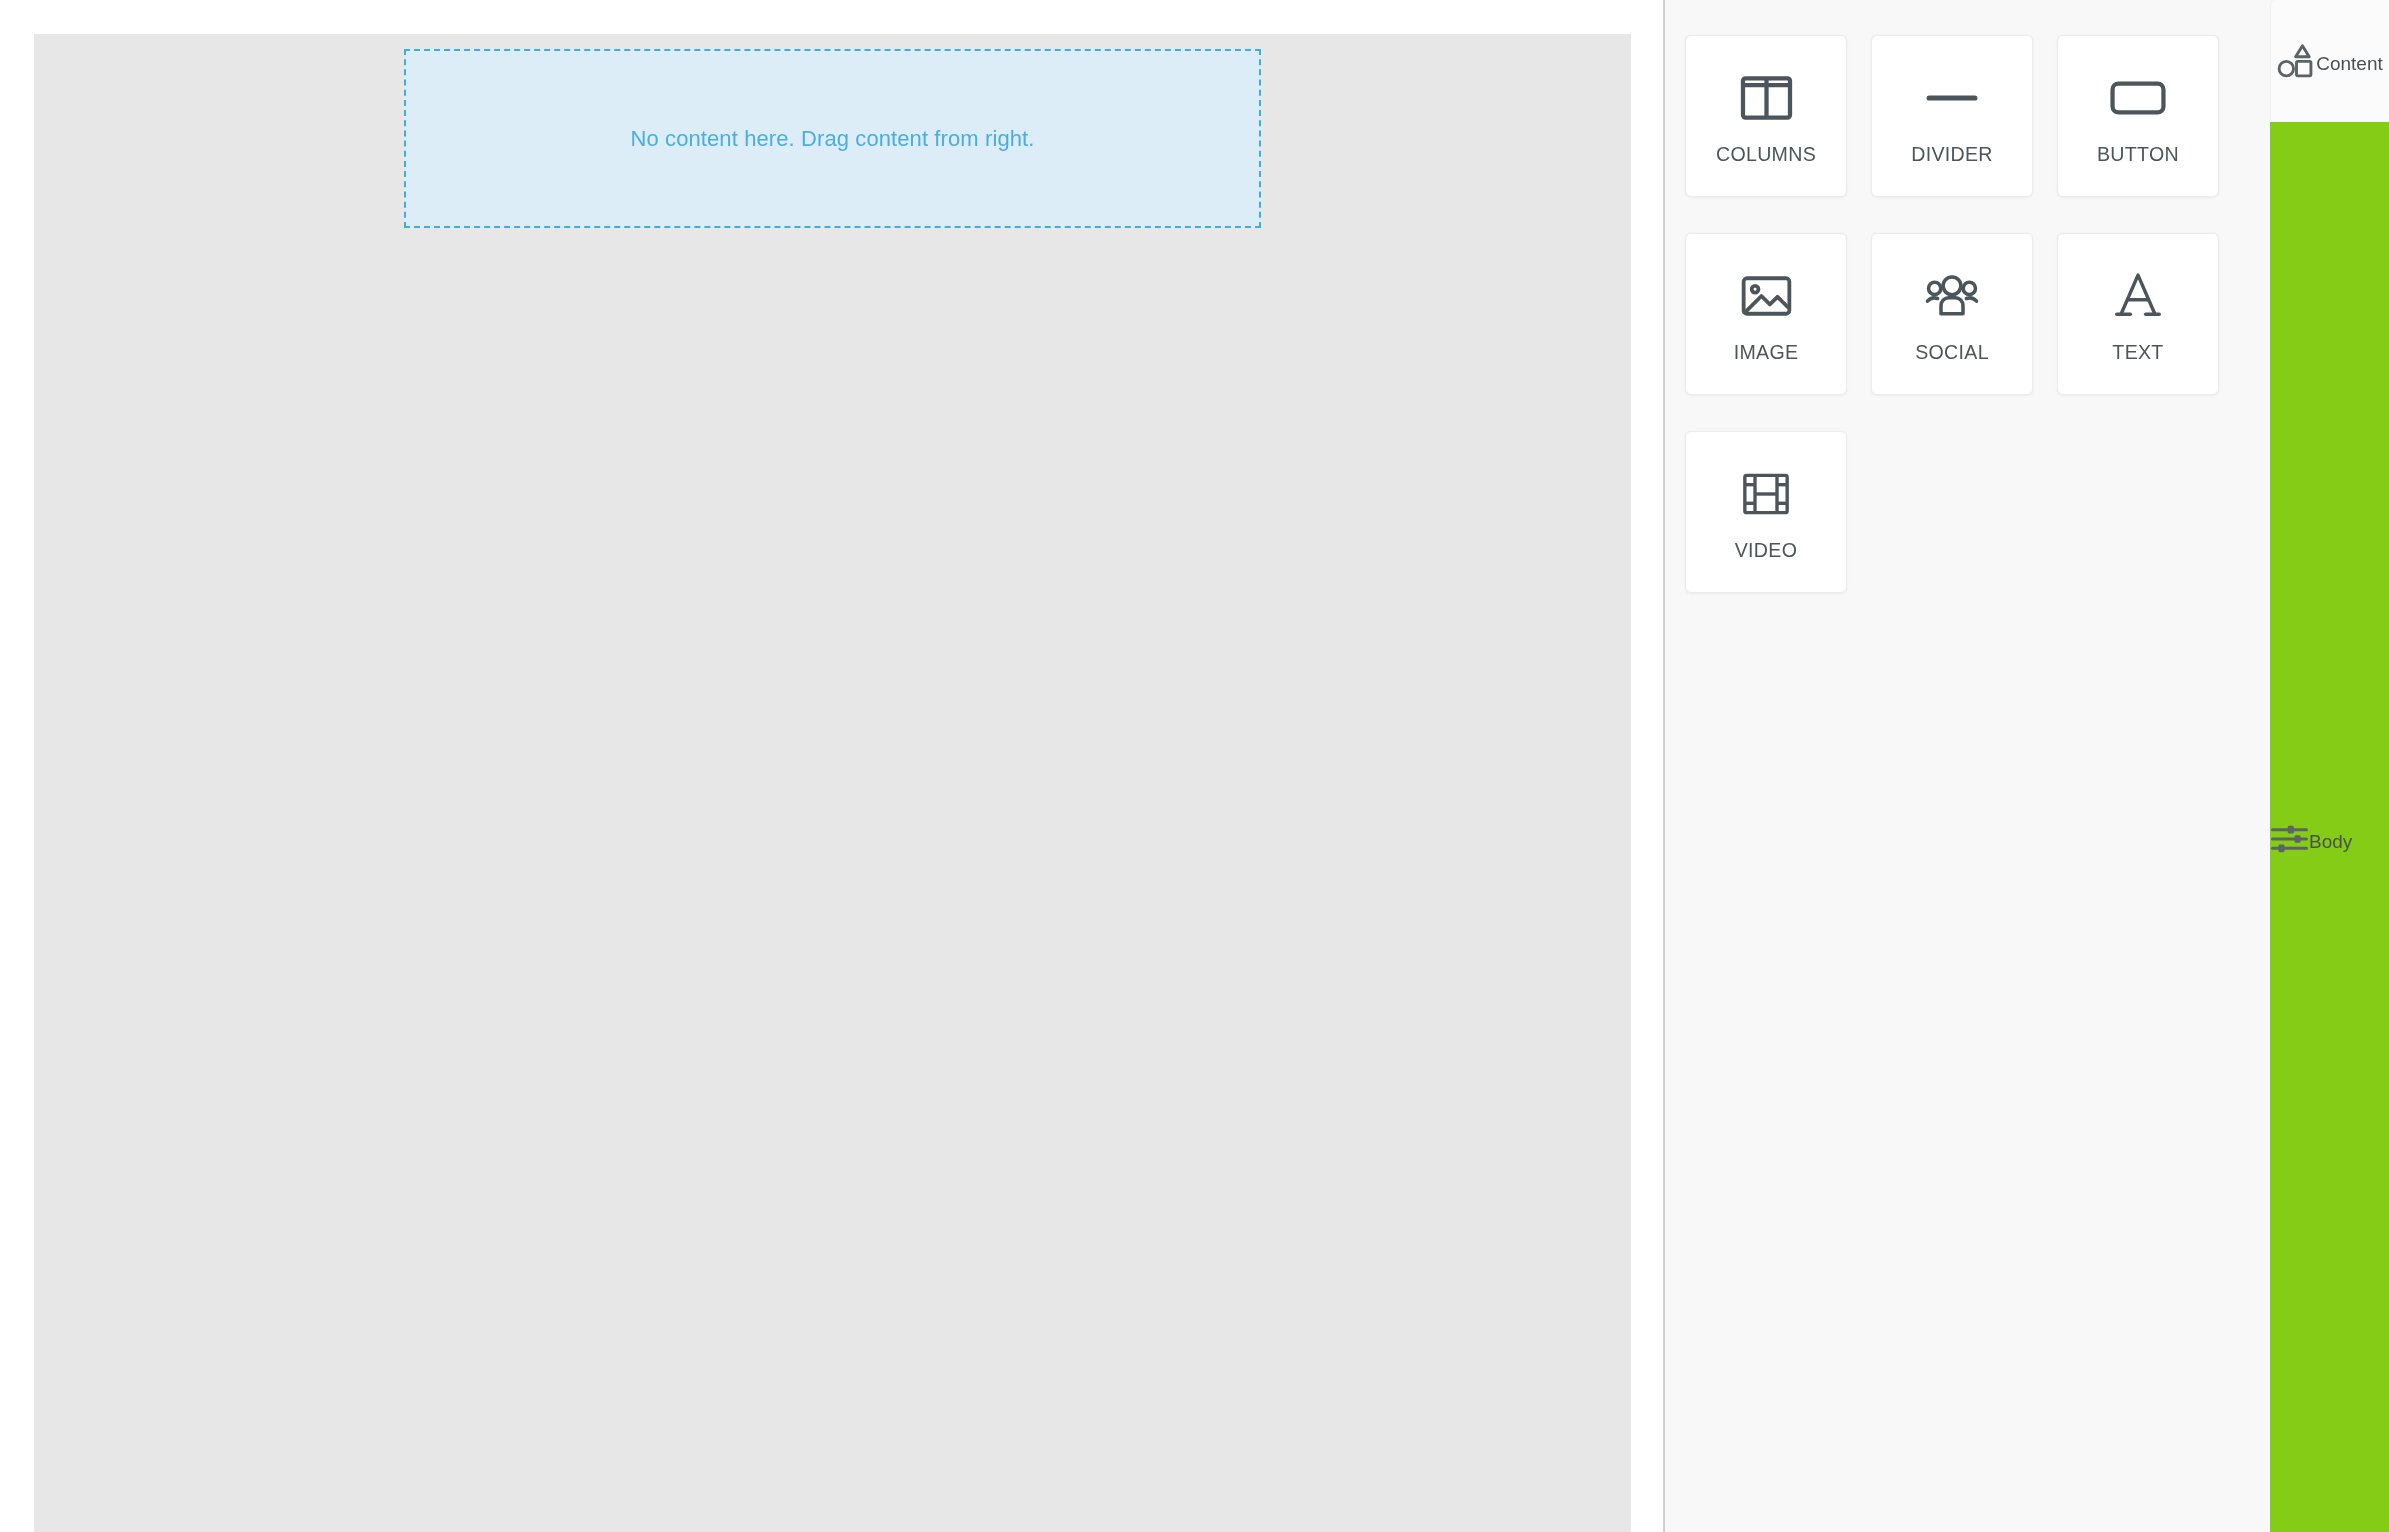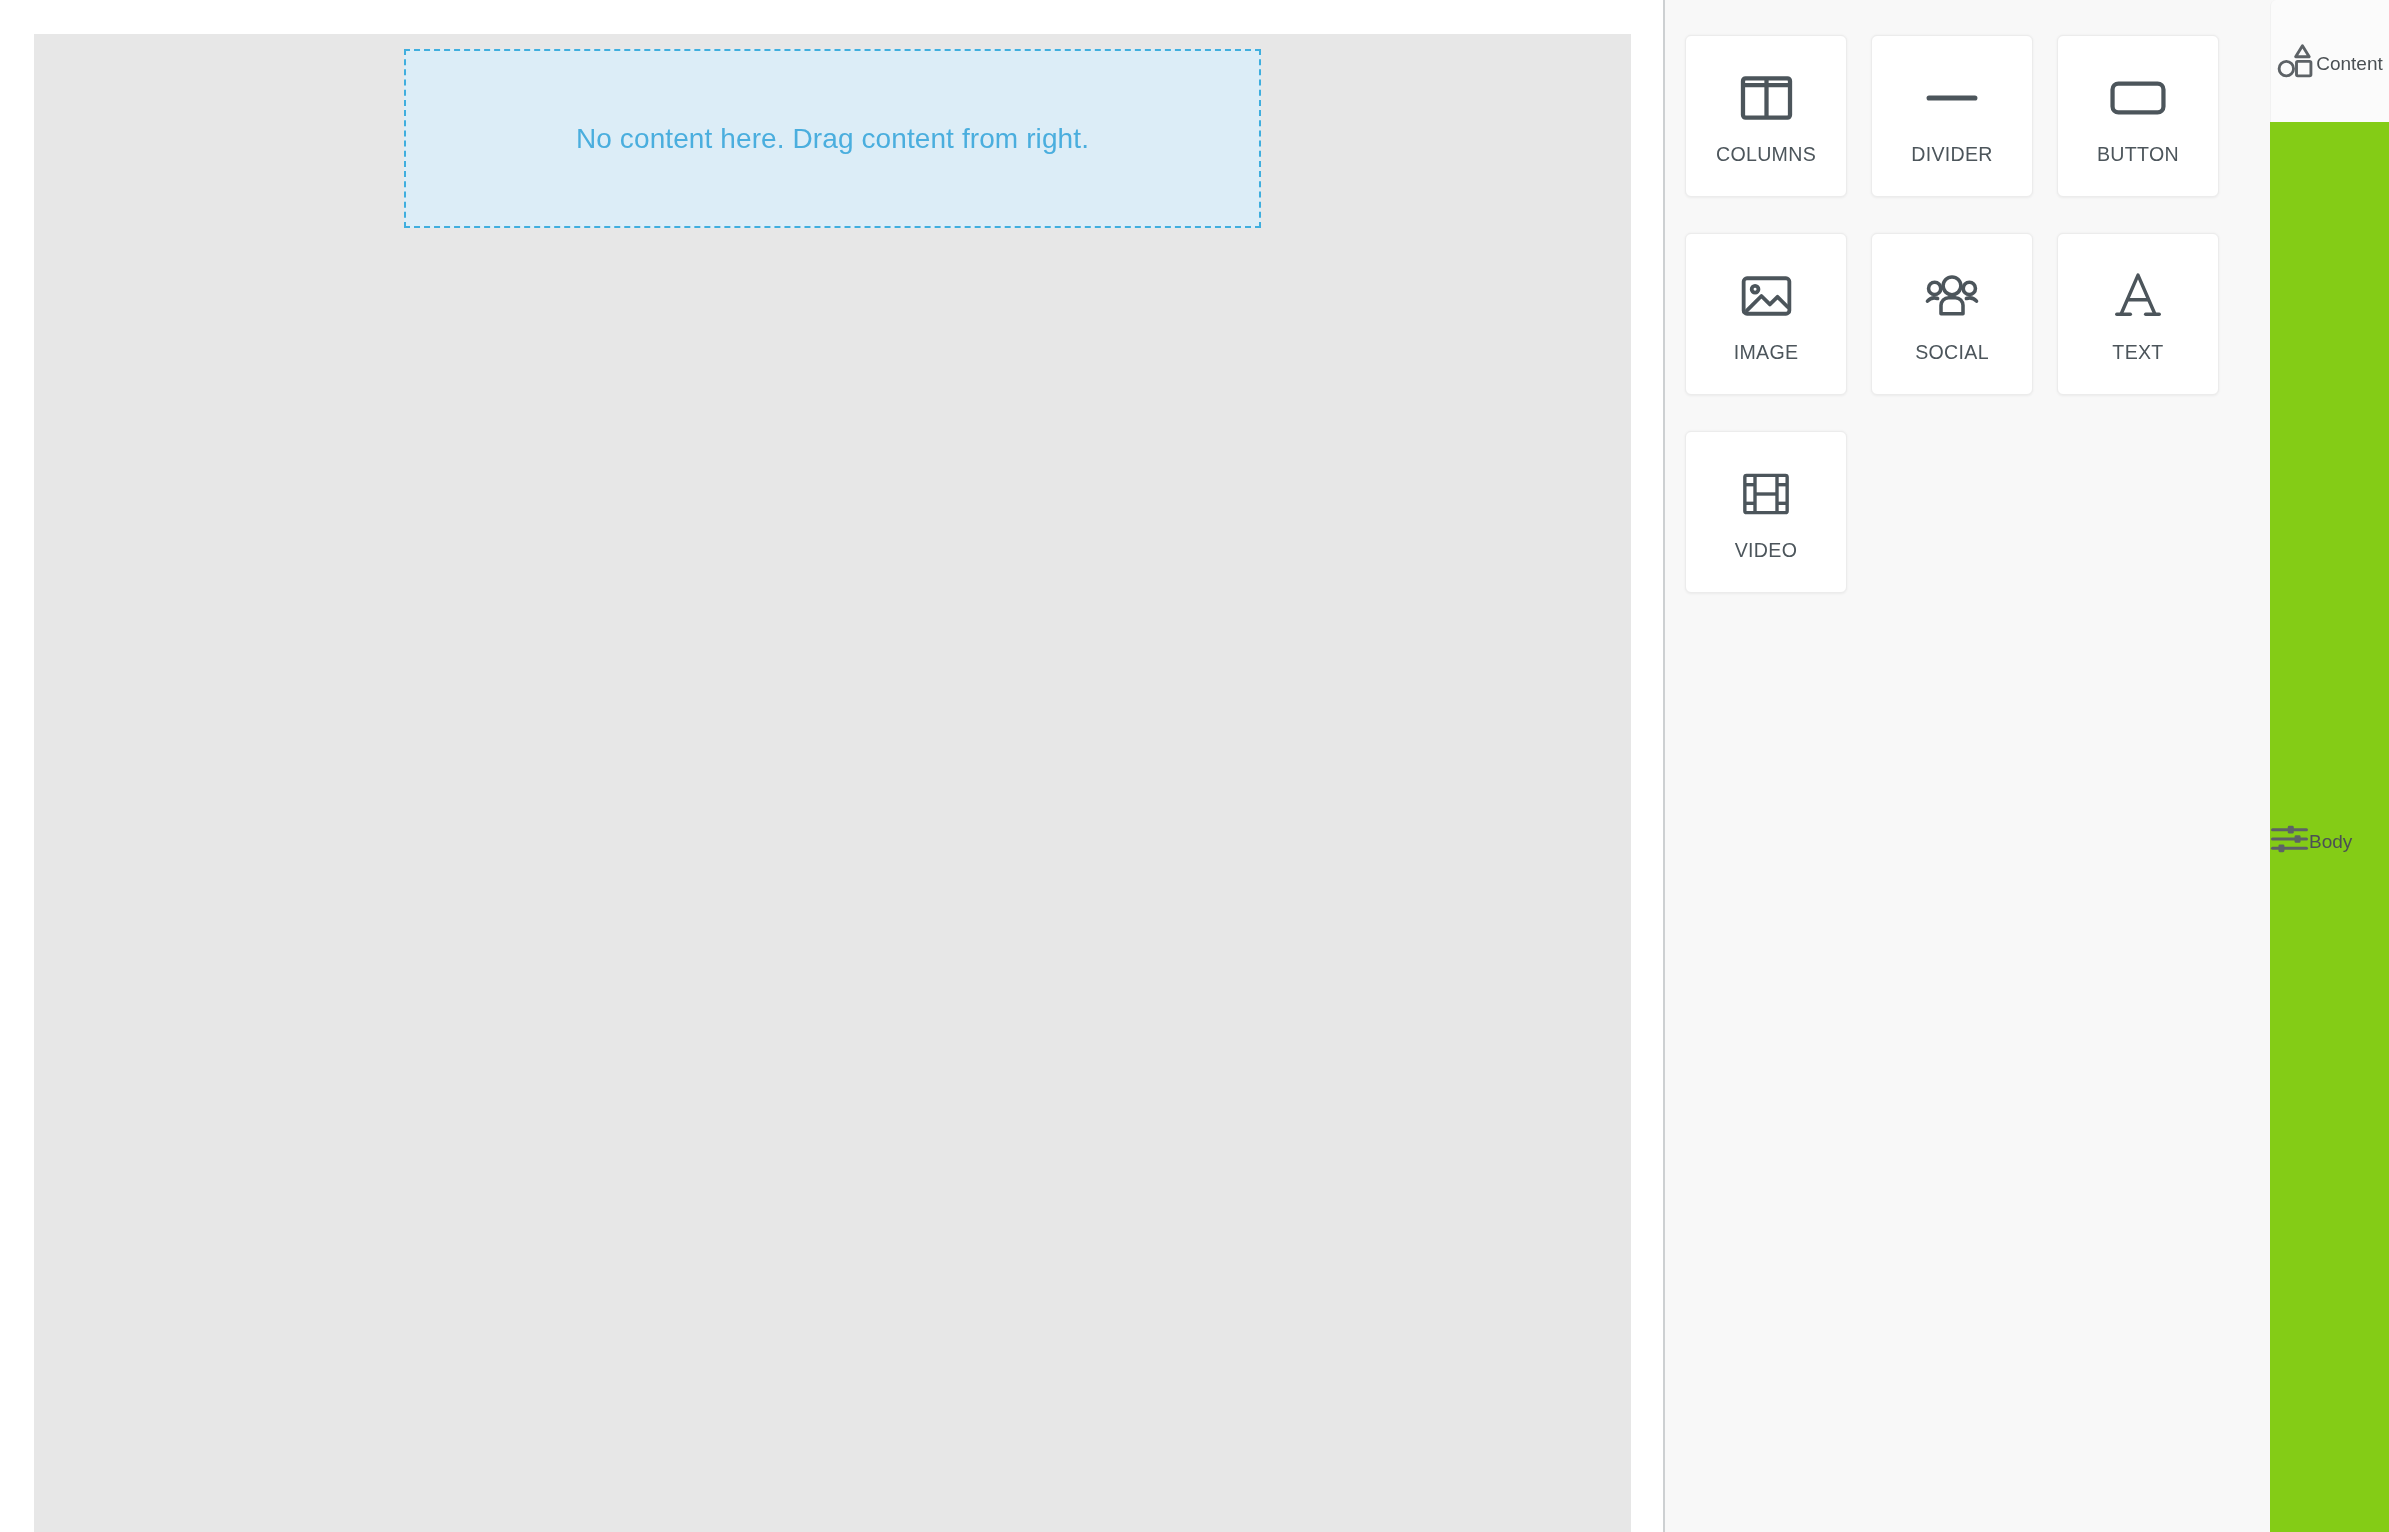--- a/index.html
+++ b/index.html
@@ -39,21 +39,21 @@
     box-sizing: border-box;
     background: #dcedf7;
     border: 2.6px dashed #3faede;
     display: flex;
     align-items: center;
     justify-content: center;
   }
 
   .dropzone-text {
     color: #4aaede;
-    font-size: 28px;
+    font-size: 22px;
     font-family: "Liberation Sans", sans-serif;
     letter-spacing: 0.1px;
     white-space: nowrap;
   }
 
   
   .panel-divider {
     position: absolute;
     left: 1663px;
     top: 0;

